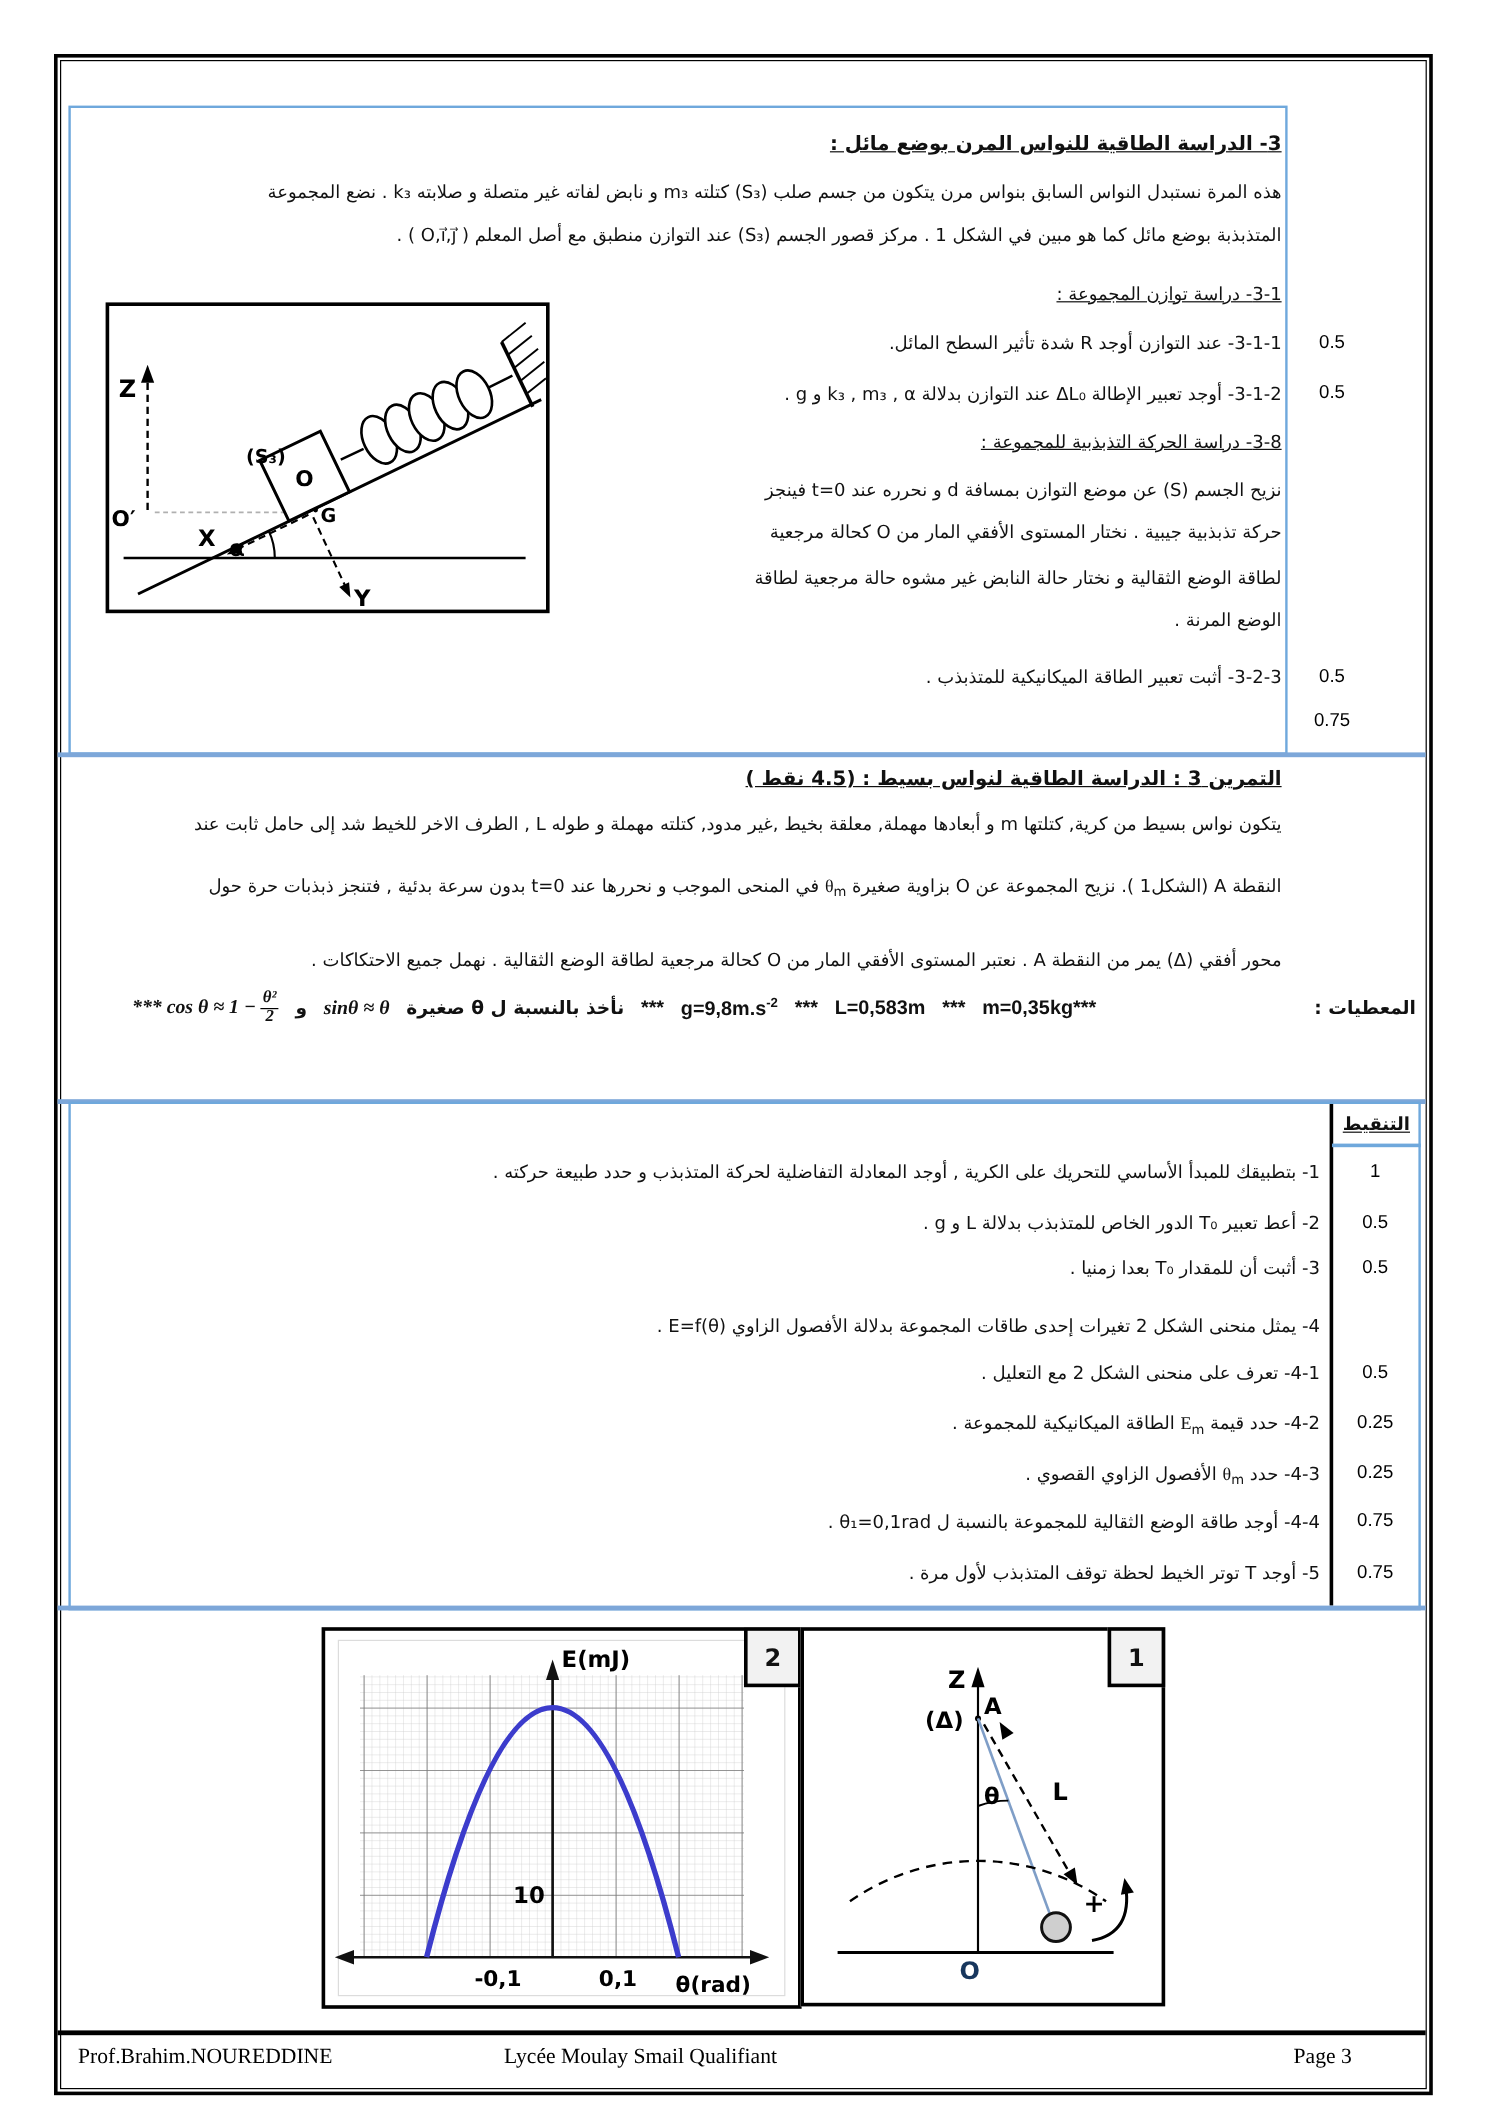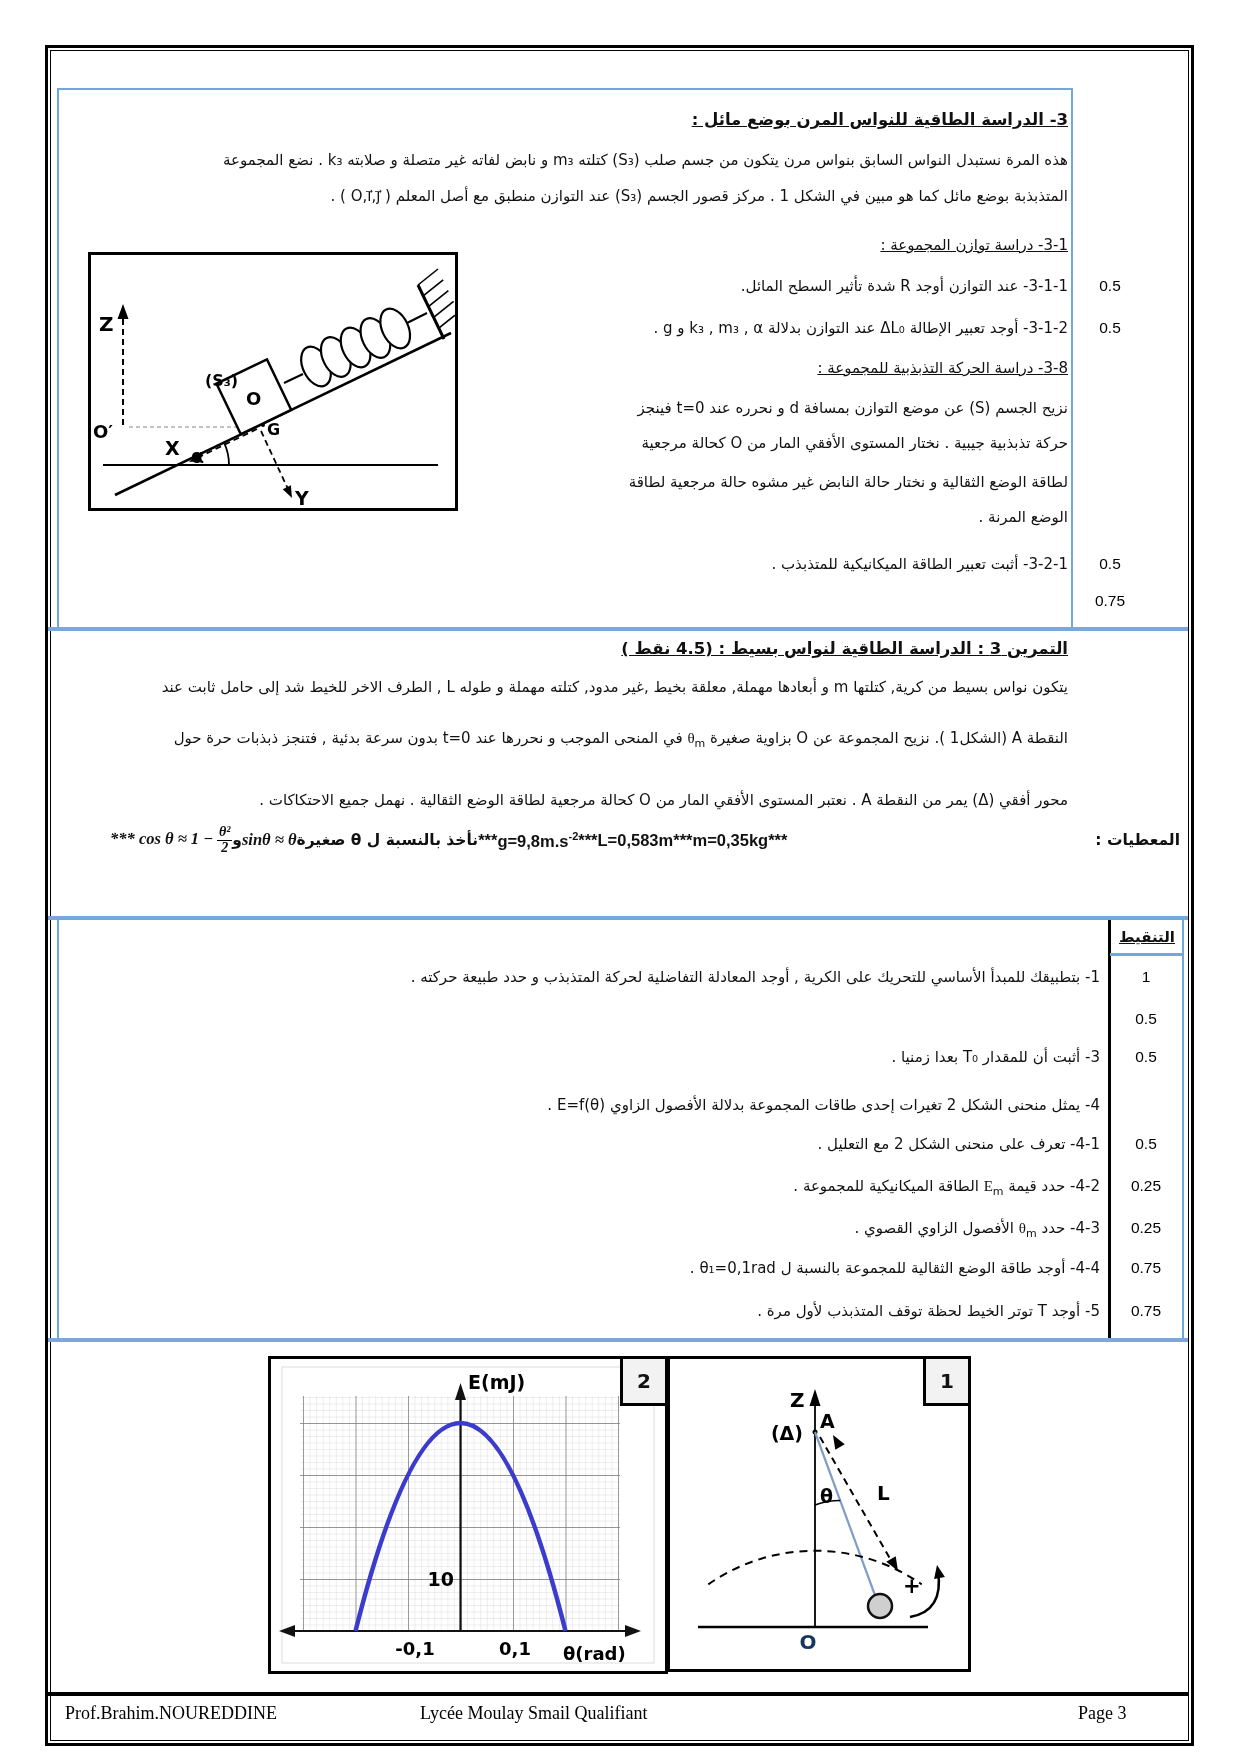--- a/index.html
+++ b/index.html
@@ -20,21 +20,21 @@
           font:15.5px/28px "Liberation Sans",sans-serif;color:#000;}
   .figbox{position:absolute;border:3px solid #000;background:#fff;}
   .figtag{position:absolute;top:-3px;right:-3px;width:42px;height:44px;border:3px solid #000;
           background:#f2f2f2;display:flex;align-items:center;justify-content:center;
           font:bold 20px "DejaVu Sans",sans-serif;}
   .sep{position:absolute;background:#000;}
   .gradehead{position:absolute;left:1110px;top:920px;width:74px;height:33px;
              border-bottom:3px solid #6fa8dc;display:flex;align-items:center;justify-content:center;
              font:bold 15px "DejaVu Sans",sans-serif;text-decoration:underline;}
   .dataline{position:absolute;left:110px;top:825px;width:1070px;display:flex;direction:ltr;
-            align-items:center;font:bold 16.5px "Liberation Sans",sans-serif;}
+            align-items:center;gap:14px;font:bold 16.5px "Liberation Sans",sans-serif;}
   .seg{display:inline-block;}
   .math{font-family:"Liberation Serif",serif;font-style:italic;}
   .arb{font-family:"DejaVu Sans",sans-serif;font-weight:bold;font-size:15.5px;direction:rtl;}
   .frac{display:inline-flex;flex-direction:column;text-align:center;vertical-align:middle;
         line-height:1.05;font-size:14px;margin-left:4px;}
   .frac .den{border-top:1.5px solid #000;padding:0 4px;}
   .sym{font-family:"Liberation Serif",serif;}
   sub{font-size:11px;}
   sup{font-size:11px;}
   .footer-line{position:absolute;left:48px;top:1692px;width:1140px;height:4px;background:#000;}
@@ -54,21 +54,21 @@
   <div class="aline" style="top:182px">المتذبذبة بوضع مائل كما هو مبين في الشكل 1 . مركز قصور الجسم (S₃) عند التوازن منطبق مع أصل المعلم ( O,i⃗,j⃗ ) .</div>
 
   <div class="aline u" style="top:231px">3-1- دراسة توازن المجموعة :</div>
   <div class="aline" style="top:272px">3-1-1- عند التوازن أوجد R شدة تأثير السطح المائل.</div>
   <div class="aline" style="top:314px">3-1-2- أوجد تعبير الإطالة ΔL₀ عند التوازن بدلالة k₃ , m₃ , α و g .</div>
   <div class="aline u" style="top:354px">3-8- دراسة الحركة التذبذبية للمجموعة :</div>
   <div class="aline" style="top:394px">نزيح الجسم (S) عن موضع التوازن بمسافة d و نحرره عند t=0 فينجز</div>
   <div class="aline" style="top:468px">لطاقة الوضع الثقالية و نختار حالة النابض غير مشوه حالة مرجعية لطاقة</div>
   <div class="aline" style="top:429px">حركة تذبذبية جيبية . نختار المستوى الأفقي المار من O كحالة مرجعية</div>
   <div class="aline" style="top:503px">الوضع المرنة .</div>
-  <div class="aline" style="top:550px">3-2-1- أثبت تعبير الطاقة الميكانيكية للمتذبذب .</div>
+  <div class="aline" style="top:550px">3-2-3- أثبت تعبير الطاقة الميكانيكية للمتذبذب .</div>
 
   <div class="score" style="top:272px">0.5</div>
   <div class="score" style="top:314px">0.5</div>
   <div class="score" style="top:550px">0.5</div>
   <div class="score" style="top:587px">0.75</div>
 
   <div class="figbox" style="left:88px;top:252px;width:364px;height:253px;">
     <svg width="364" height="253" viewBox="0 0 364 253">
 
       <line x1="32" y1="170" x2="32" y2="58" stroke="#000" stroke-width="2" stroke-dasharray="6 4"></line>
@@ -149,20 +149,23 @@
   </div>
 
   <div class="hrule" style="top:916px"></div>
   <div class="bluebox" style="left:57px;top:918px;width:1123px;height:420px;"></div>
   <div class="sep" style="left:1108px;top:920px;width:2.5px;height:418px;"></div>
   <div class="gradehead">التنقيط</div>
 
   <div class="aline qline" style="top:963px">
     <span>1- بتطبيقك للمبدأ الأساسي للتحريك على الكرية , أوجد المعادلة التفاضلية لحركة المتذبذب و حدد طبيعة حركته .</span><span class="sym"></span><sub></sub><span></span>
   </div>
+  <div class="aline qline" style="top:1005px">
+    <span>2- أعط تعبير T₀ الدور الخاص للمتذبذب بدلالة L و g .</span><span class="sym"></span><sub></sub><span></span>
+  </div>
   <div class="aline qline" style="top:1043px">
     <span>3- أثبت أن للمقدار T₀ بعدا زمنيا .</span><span class="sym"></span><sub></sub><span></span>
   </div>
   <div class="aline qline" style="top:1091px">
     <span>4- يمثل منحنى الشكل 2 تغيرات إحدى طاقات المجموعة بدلالة الأفصول الزاوي E=f(θ) .</span><span class="sym"></span><sub></sub><span></span>
   </div>
   <div class="aline qline" style="top:1130px">
     <span>4-1- تعرف على منحنى الشكل 2 مع التعليل .</span><span class="sym"></span><sub></sub><span></span>
   </div>
   <div class="aline qline" style="top:1172px">

